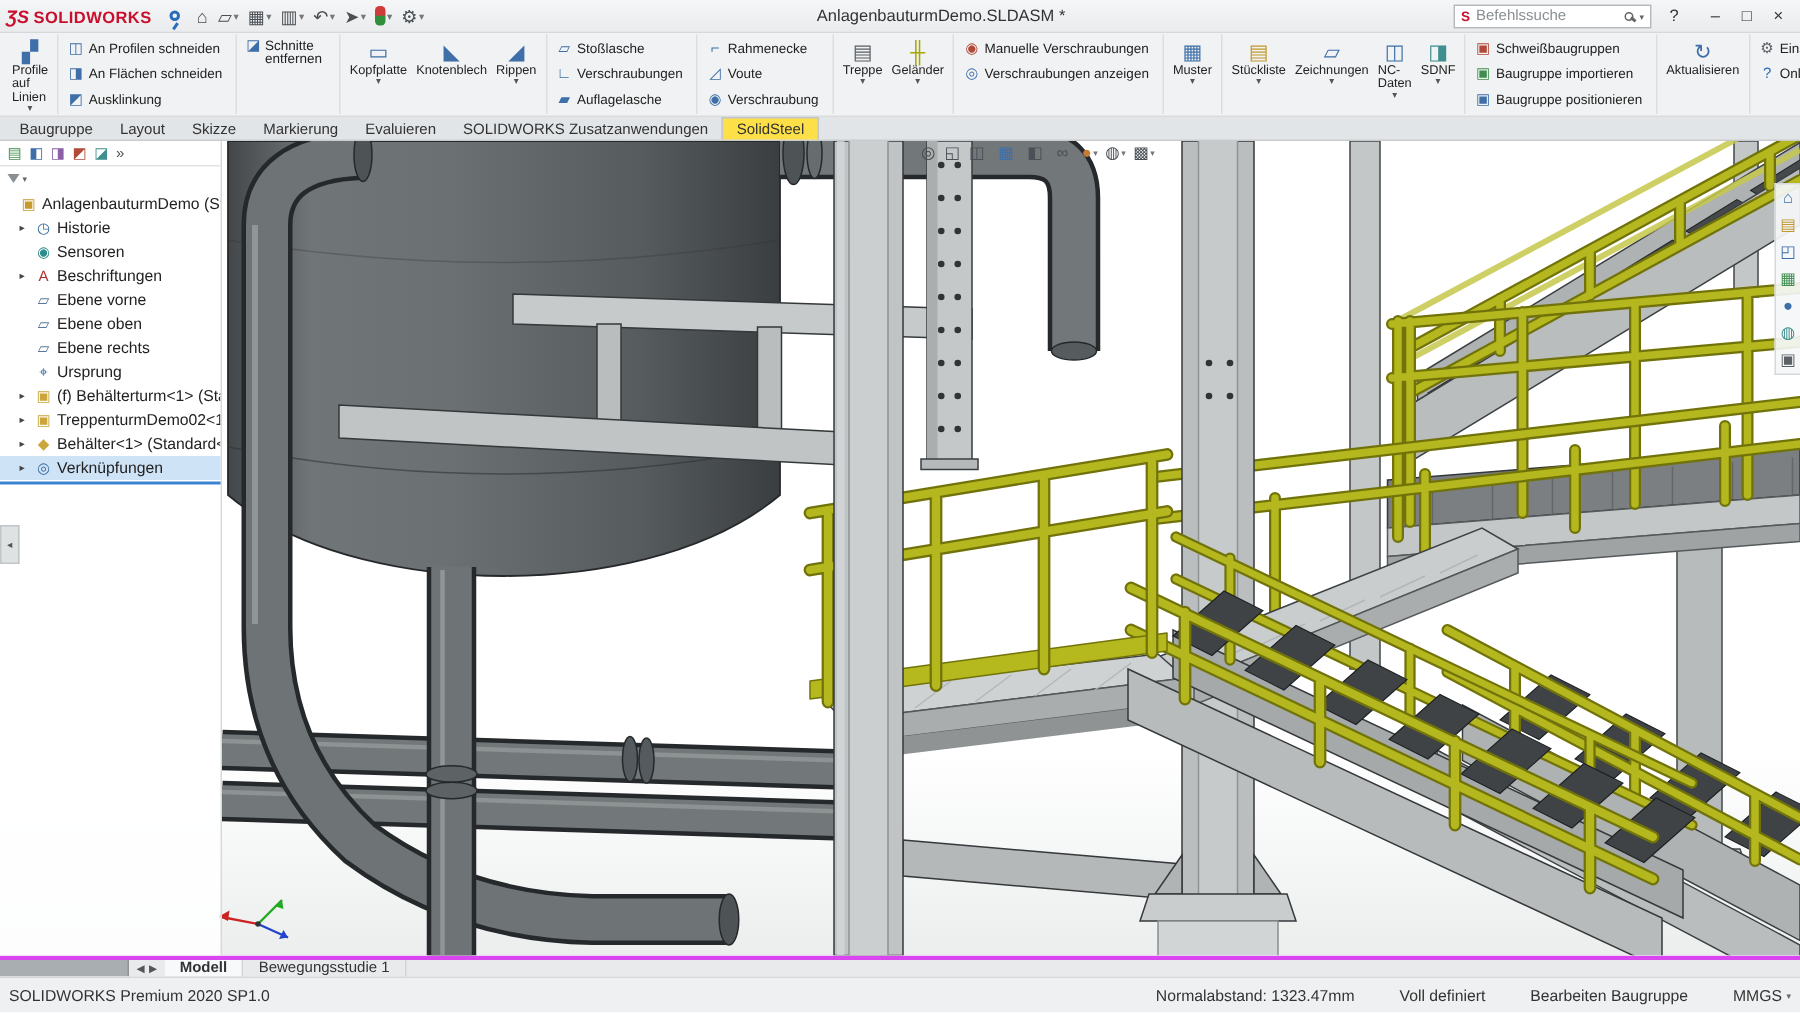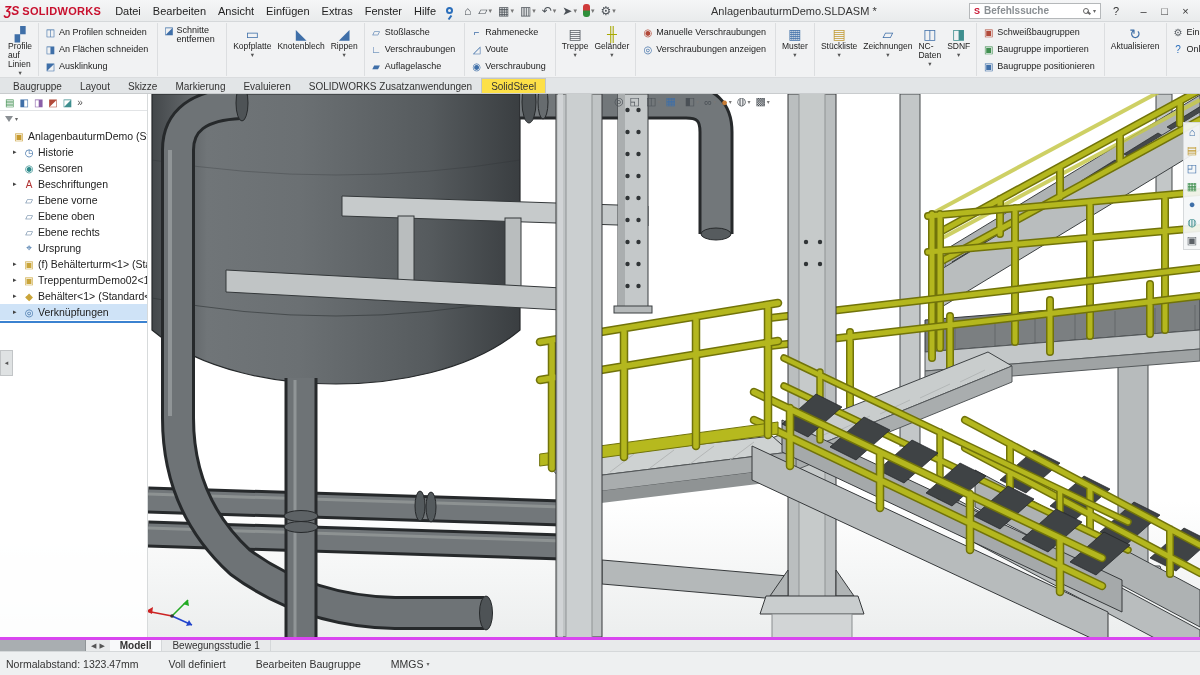--- a/index.html
+++ b/index.html
@@ -15,21 +15,21 @@
 .menu-item { padding:2px 6px; white-space:nowrap; }
 .pin { width:7px; height:7px; border:2px solid #2a6ebb; border-radius:50%; position:relative; margin:0 8px 0 4px; }
 .pin::after { content:""; position:absolute; width:2px; height:5px; background:#2a6ebb; left:1px; top:6px; transform:rotate(35deg); }
 .qicons { display:flex; align-items:center; }
 .qi { display:flex; align-items:center; padding:1px 3px; color:#4a5056; font-size:12px; }
 .qi .qa { font-size:7px; color:#777; margin-left:1px; }
 .qi.rebuild .qg { width:7px; height:13px; border-radius:3px; background:linear-gradient(#cf3a3a 0 46%,#2f8f3a 54% 100%); }
 .title-center { flex:1; text-align:center; color:#333; white-space:nowrap; overflow:hidden; }
 .search { width:132px; height:16px; background:#fff; border:1px solid #b5b8ba; display:flex; align-items:center; padding:0 4px; gap:4px; }
 .search .s-mark { color:#c8102e; font-weight:bold; font-size:9px; }
-.search .ph { color:#8a8f93; font-size:10px; flex:1; white-space:nowrap; overflow:hidden;font-weight:bold; }
+.search .ph { color:#8a8f93; font-size:10px; flex:1; white-space:nowrap; overflow:hidden; }
 .mag { width:6px; height:6px; border:1.5px solid #666; border-radius:50%; position:relative; }
 .mag::after { content:""; position:absolute; width:4px; height:1.5px; background:#666; right:-3px; bottom:-1px; transform:rotate(40deg); }
 .search .sa { font-size:6px; color:#666; }
 .wbtns { display:flex; align-items:center; margin-left:8px; }
 .wb { width:21px; text-align:center; padding:2px 0; color:#333; }
 .help-btn { width:18px; text-align:center; color:#333; margin-left:6px; }
 
 
 .ribbon { height:56px; background:#f1f2f3; border-bottom:1px solid #dadcde; display:flex; align-items:stretch; padding:1px 2px; overflow:hidden; }
 .rgroup { display:flex; padding:1px 3px; border-right:1px solid #dcdee0; }
@@ -93,30 +93,20 @@
 </head>
 <body>
 
 <div class="window">
 
   <div class="titlebar">
     <div class="logo">
       <span class="logo-mark">ƷS</span>
       <span class="logo-text">SOLIDWORKS</span>
     </div>
-    <div class="menu">
-
-    <span class="menu-item">Datei</span>
-        <span class="menu-item">Bearbeiten</span>
-        <span class="menu-item">Ansicht</span>
-        <span class="menu-item">Einfügen</span>
-        <span class="menu-item">Extras</span>
-        <span class="menu-item">Fenster</span>
-        <span class="menu-item">Hilfe</span>
-      </div>
     <span class="pin"></span>
     <div class="qicons">
 
         <span class="qi">
           <span class="qg">⌂</span>
           <span class="qa"></span>
         </span>
 
         <span class="qi">
           <span class="qg">▱</span>
@@ -743,20 +733,21 @@
       <span>▶</span>
     </div>
     <div style="display:flex">
 
     <span class="mtab active">Modell</span>
         <span class="mtab">Bewegungsstudie 1</span>
       </div>
   </div>
 
   <div class="statusbar">
+    <span class="sb-left">SOLIDWORKS Premium 2020 SP1.0</span>
     <div class="sb-group">
       <span>Normalabstand: 1323.47mm</span>
       <span>Voll definiert</span>
       <span>Bearbeiten Baugruppe</span>
       <span class="units">
         <span>MMGS</span>
         <span class="ua">▾</span>
       </span>
     </div>
   </div>

